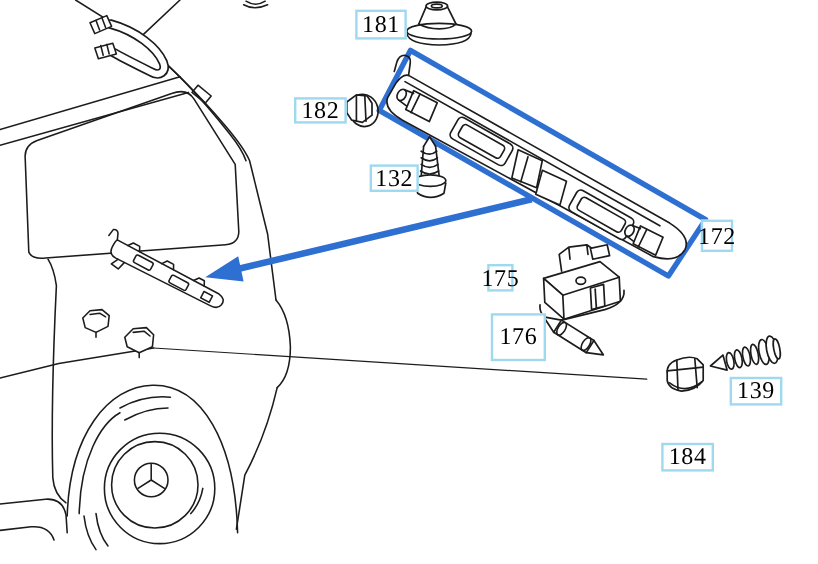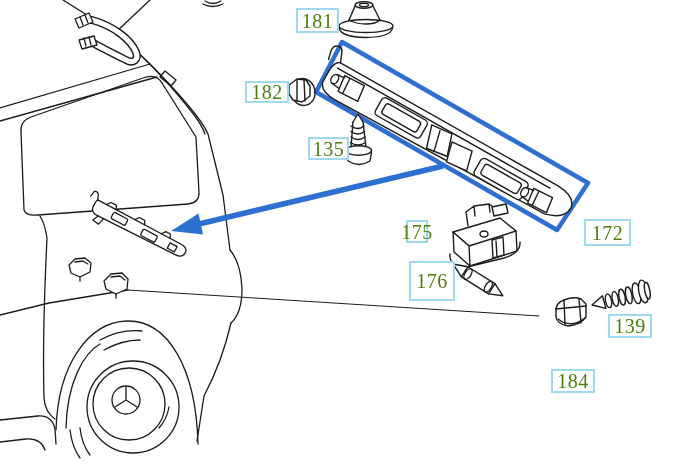--- a/index.html
+++ b/index.html
@@ -3,29 +3,29 @@
 <meta charset="utf-8">
 <style>
   html,body{margin:0;padding:0;background:#fff;}
   #stage{
     position:relative;width:682px;height:470px;background:#fff;overflow:hidden;
     font-family:"Liberation Serif", serif;
   }
   #stage svg{position:absolute;left:0;top:0;}
   .part-label{
     position:absolute;box-sizing:border-box;
-    background:#ffffff;border:2px solid #9fd9f0;color:#4d7c0f;
+    background:#ffffff;border:2px solid #9fd9f0;color:#000000;
     display:flex;align-items:center;justify-content:center;
     font-size:20px;line-height:1;letter-spacing:0.5px;
     cursor:pointer;user-select:none;
   }
   .lbl-181{left:296px;top:8px;width:43px;height:25px;}
   .lbl-182{left:245px;top:81px;width:44px;height:22px;}
   .lbl-178{left:308px;top:137px;width:41px;height:23px;}
-  .lbl-172{left:584px;top:183px;width:47px;height:27px;margin-top:36px;}
+  .lbl-172{left:584px;top:183px;width:27px;height:27px;}
   .lbl-175{left:406px;top:220px;width:22px;height:23px;}
   .lbl-176{left:409px;top:261px;width:46px;height:40px;}
   .lbl-184{left:551px;top:329px;width:44px;height:24px;margin-top:40px;}
   .lbl-187{left:608px;top:314px;width:44px;height:24px;}
 </style>
 </head>
 <body>
 
 <div id="stage">
 
@@ -184,19 +184,19 @@
         <ellipse cx="38" cy="-2.5" rx="3" ry="8.5"></ellipse>
         <ellipse cx="46" cy="-3" rx="4" ry="10.5" fill="#fff"></ellipse>
         <ellipse cx="53" cy="-3.5" rx="4.5" ry="11.5" fill="#fff"></ellipse>
         <ellipse cx="57" cy="-3.5" rx="2.5" ry="8.5" fill="#fff"></ellipse>
       </g>
     </g>
   </svg>
 
   <div class="part-label lbl-181">181</div>
   <div class="part-label lbl-182">182</div>
-  <div class="part-label lbl-178">135</div>
+  <div class="part-label lbl-178">132</div>
   <div class="part-label lbl-172">172</div>
   <div class="part-label lbl-175">175</div>
   <div class="part-label lbl-176">176</div>
   <div class="part-label lbl-184">184</div>
   <div class="part-label lbl-187">139</div>
 </div>
 
 </body></html>

